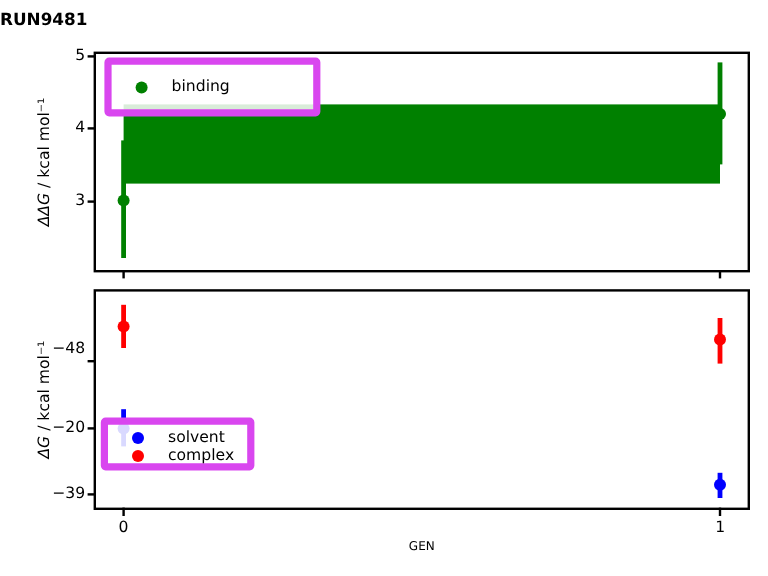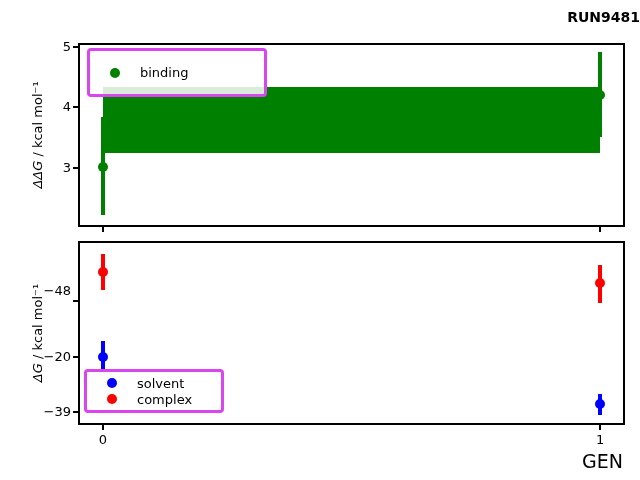--- a/index.html
+++ b/index.html
@@ -1,44 +1,44 @@
 <!DOCTYPE html>
 <html><head>
 <meta charset="utf-8">
 <style>
   html,body{margin:0;padding:0;background:#ffffff;}
   .fig{position:relative;width:640px;height:480px;background:#ffffff;
        font-family:"DejaVu Sans",sans-serif;color:#000;overflow:hidden;}
-  .title{position:absolute;top:9px;left:0;width:640px;text-align:right;
+  .title{position:absolute;top:9px;left:0;width:640px;text-align:left;
          font-size:14px;font-weight:bold;}
   .axes{position:absolute;border:2px solid #000;box-sizing:border-box;background:transparent;}
   .ax-top{left:78px;top:43px;width:547px;height:184px;}
   .ax-bot{left:78px;top:241px;width:547px;height:184px;}
   .ylab{position:absolute;width:200px;height:16px;text-align:center;font-size:13px;
         transform:rotate(-90deg);white-space:nowrap;}
   .ylab .sym{font-style:italic;}
   .ylab-top{left:-62px;top:127px;}
   .ylab-bot{left:-62px;top:325px;}
-  .xlab{position:absolute;left:80px;top:450px;width:543px;text-align:right;font-size:19px;}
+  .xlab{position:absolute;left:80px;top:450px;width:543px;text-align:center;font-size:10px;}
   .tickmark{position:absolute;background:#000;}
   .ytlabel{position:absolute;width:38px;text-align:right;font-size:13px;line-height:16px;}
   .xtlabel{position:absolute;width:30px;text-align:center;font-size:13px;line-height:16px;}
   .band{position:absolute;z-index:1;}
   .ebar{position:absolute;z-index:2;}
   .mark{position:absolute;z-index:3;border-radius:50%;}
   .legend{position:absolute;z-index:4;background:rgba(255,255,255,0.85);
-          border:3px solid #d946ef;border-radius:4px;padding:3px 8px;
+          border:6px solid #d946ef;border-radius:4px;padding:3px 8px;
           display:flex;flex-direction:column;justify-content:space-around;box-sizing:border-box;}
   .lrow{display:flex;align-items:center;height:21px;}
   .lhandle{width:34px;display:flex;align-items:center;justify-content:center;flex:none;}
   .ldot{width:10px;height:10px;border-radius:50%;}
   .lline{width:30px;height:0;border-top:2px dotted #008000;}
   .llabel{font-size:13px;margin-left:8px;white-space:nowrap;}
   .legend-top{left:87px;top:48px;width:180px;height:49px;}
-  .legend-bot{left:84px;top:369px;width:140px;height:44px;}
+  .legend-bot{left:84px;top:348px;width:128px;height:44px;}
 </style>
 </head>
 <body>
 
 <div class="fig" id="fig">
   <div class="title">RUN9481</div>
 
   <div class="axes ax-top"></div>
   <div class="axes ax-bot"></div>
 

